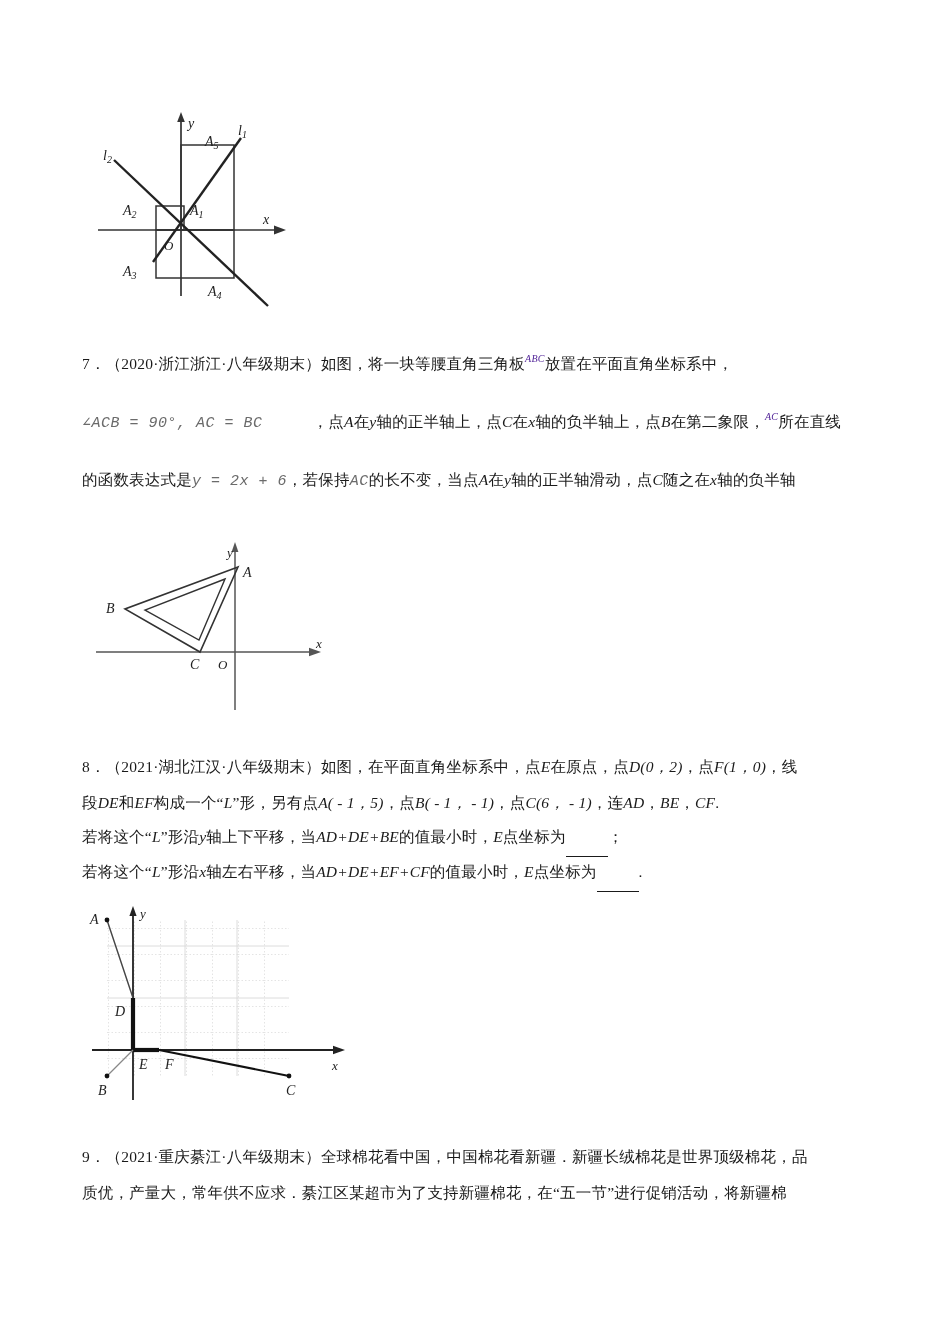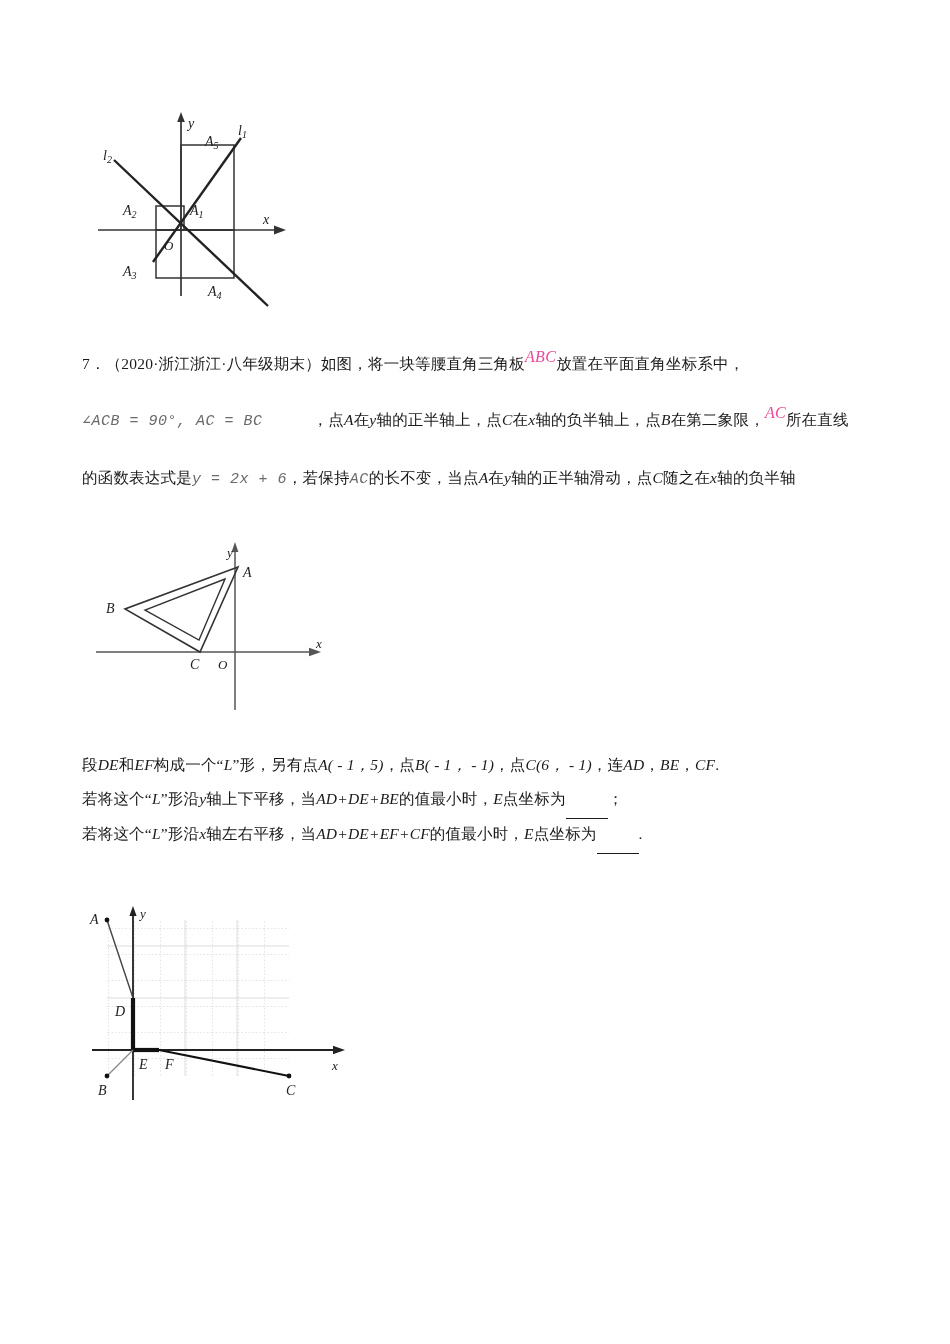--- a/index.html
+++ b/index.html
@@ -37,22 +37,22 @@
     font-family: "Liberation Serif", serif;
   }
   .mathit {
     font-style: italic;
     font-family: "Liberation Serif", "DejaVu Serif", serif;
   }
   
   .eqimg {
     font-family: "Liberation Serif", serif;
     font-style: italic;
-    color: #ec4899;
-    font-size: 16px;
+    color: #4c1d95;
+    font-size: 10px;
     position: relative;
     top: -7px;
     letter-spacing: 0.3px;
   }
   .eqbig {
     font-family: Liberation Mono, monospace;
     font-style: italic;
     color: #6b6b6b;
     font-size: 15px;
     letter-spacing: 0.5px;
@@ -141,20 +141,23 @@
       <text class="lbl" x="139" y="25" font-size="13">y</text>
       <text class="lbl" x="228" y="116" font-size="13">x</text>
       <text class="lbl" x="155" y="45" font-size="14">A</text>
       <text class="lbl" x="18" y="81" font-size="14">B</text>
       <text class="lbl" x="102" y="137" font-size="14">C</text>
       <text class="lbl" x="130" y="137" font-size="13">O</text>
     </svg>
   </div>
 
   <div class="qtext" style="left:82px; top:748px; width:800px;">
+    <div class="qline">
+      <span class="num">8</span><span>．</span><span>（2021·湖北江汉·八年级期末）</span><span>如图，在平面直角坐标系中，点</span><span class="mathit">E</span><span>在原点，点</span><span class="mathit">D(0，2)</span><span>，点</span><span class="mathit">F(1，0)</span><span>，线</span>
+    </div>
     <div class="qline" style="margin-top:-2px;">
       <span>段</span><span class="mathit">DE</span><span>和</span><span class="mathit">EF</span><span>构成一个“</span><span class="mathit">L</span><span>”形，另有点</span><span class="mathit">A( - 1，5)</span><span>，点</span><span class="mathit">B( - 1， - 1)</span><span>，点</span><span class="mathit">C(6， - 1)</span><span>，连</span><span class="mathit">AD</span><span>，</span><span class="mathit">BE</span><span>，</span><span class="mathit">CF</span><span>.</span>
     </div>
     <div class="qline" style="margin-top:-4px;">
       <span>若将这个“</span><span class="mathit">L</span><span>”形沿</span><span class="mathit">y</span><span>轴上下平移，当</span><span class="mathit">AD+DE+BE</span><span>的值最小时，</span><span class="mathit">E</span><span>点坐标为</span><span class="blank" style="width:42px;">&nbsp;</span><span>；</span>
     </div>
     <div class="qline" style="margin-top:-4px;">
       <span>若将这个“</span><span class="mathit">L</span><span>”形沿</span><span class="mathit">x</span><span>轴左右平移，当</span><span class="mathit">AD+DE+EF+CF</span><span>的值最小时，</span><span class="mathit">E</span><span>点坐标为</span><span class="blank" style="width:42px;">&nbsp;</span><span>.</span>
     </div>
   </div>
@@ -202,14 +205,22 @@
       <text class="lbl" x="250" y="168" font-size="13">x</text>
       <text class="lbl" x="8" y="22" font-size="14">A</text>
       <text class="lbl" x="16" y="193" font-size="14">B</text>
       <text class="lbl" x="204" y="193" font-size="14">C</text>
       <text class="lbl" x="33" y="114" font-size="14">D</text>
       <text class="lbl" x="57" y="167" font-size="14">E</text>
       <text class="lbl" x="83" y="167" font-size="14">F</text>
     </svg>
   </div>
 
+  <div class="qtext" style="left:82px; top:1138px; width:800px;">
+    <div class="qline">
+      <span class="num">9</span><span>．</span><span>（2021·重庆綦江·八年级期末）</span><span>全球棉花看中国，中国棉花看新疆．新疆长绒棉花是世界顶级棉花，品</span>
+    </div>
+    <div class="qline" style="margin-top:-2px;">
+      <span>质优，产量大，常年供不应求．綦江区某超市为了支持新疆棉花，在“五一节”进行促销活动，将新疆棉</span>
+    </div>
+  </div>
 
 </div>
 
 </body></html>

